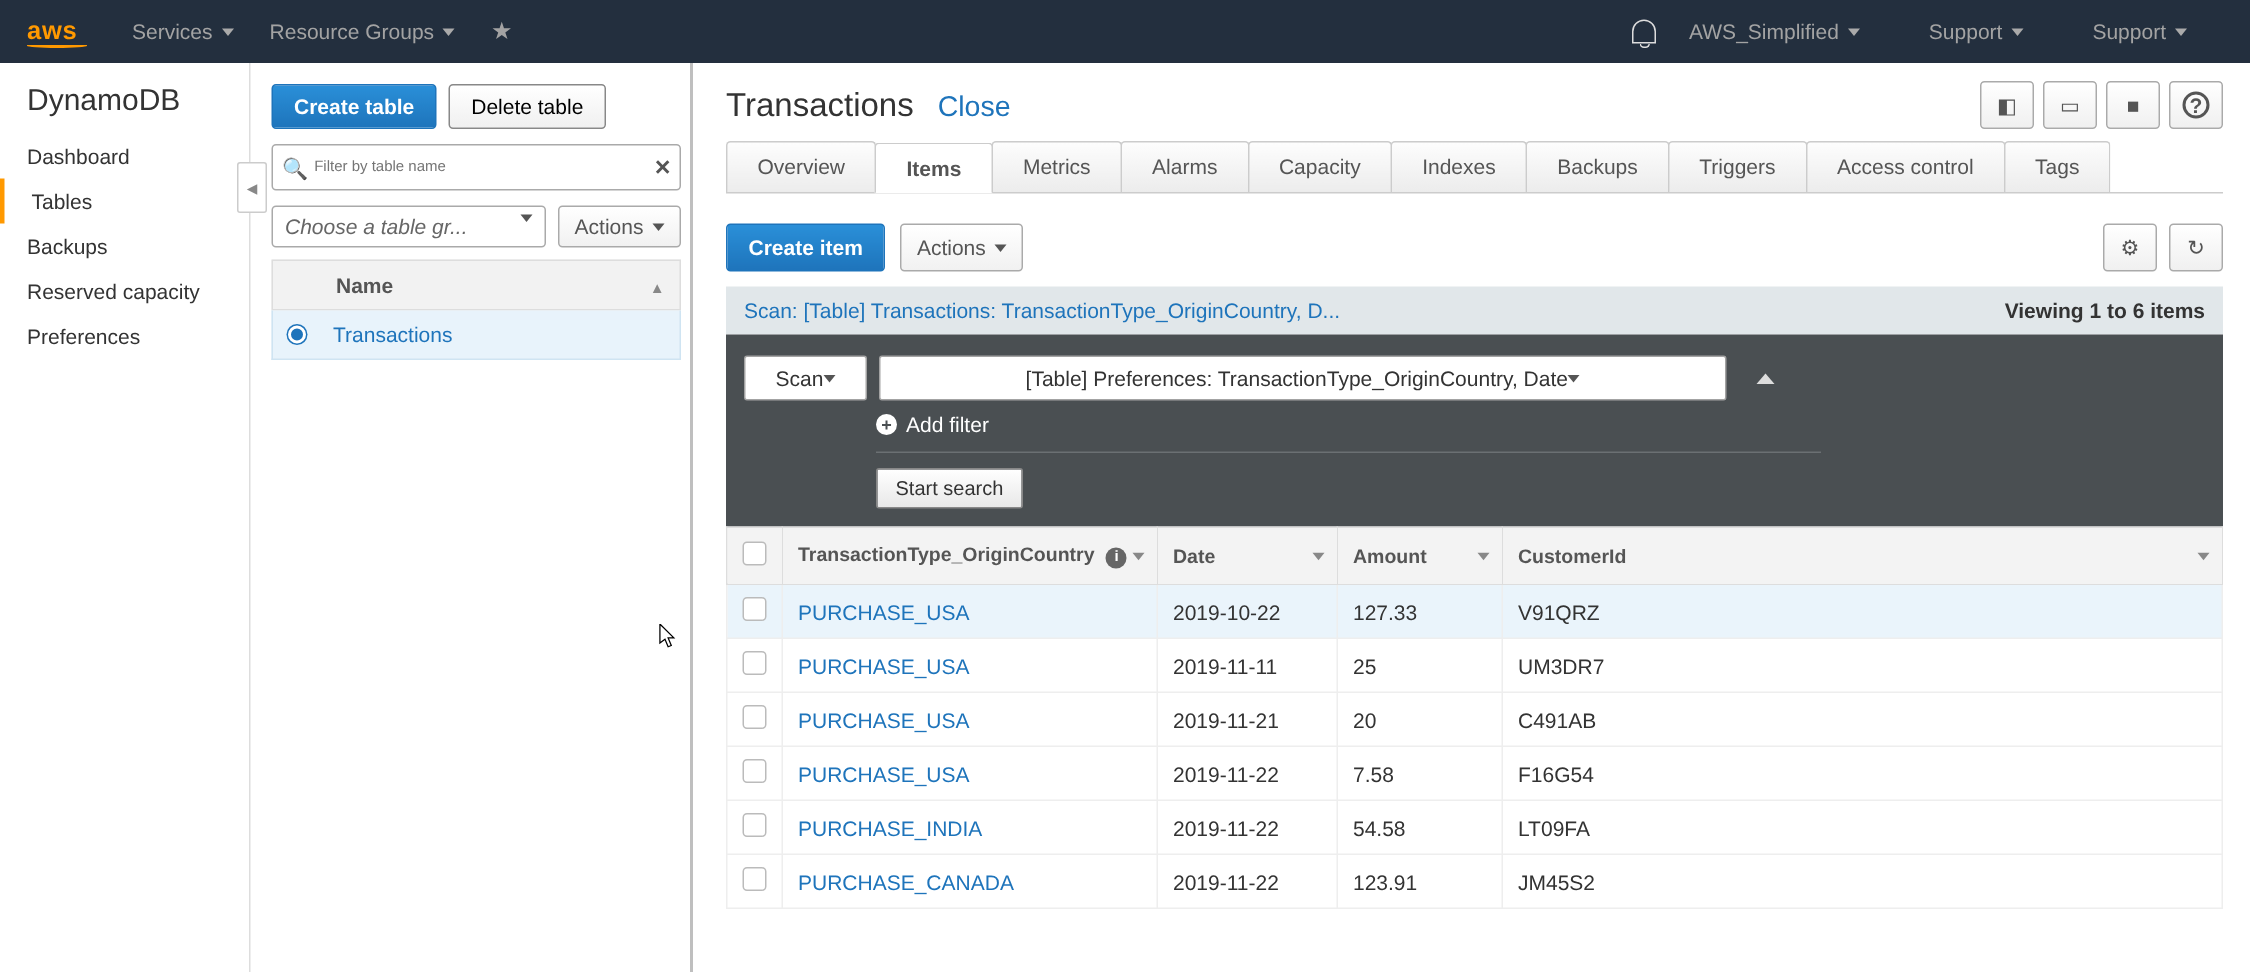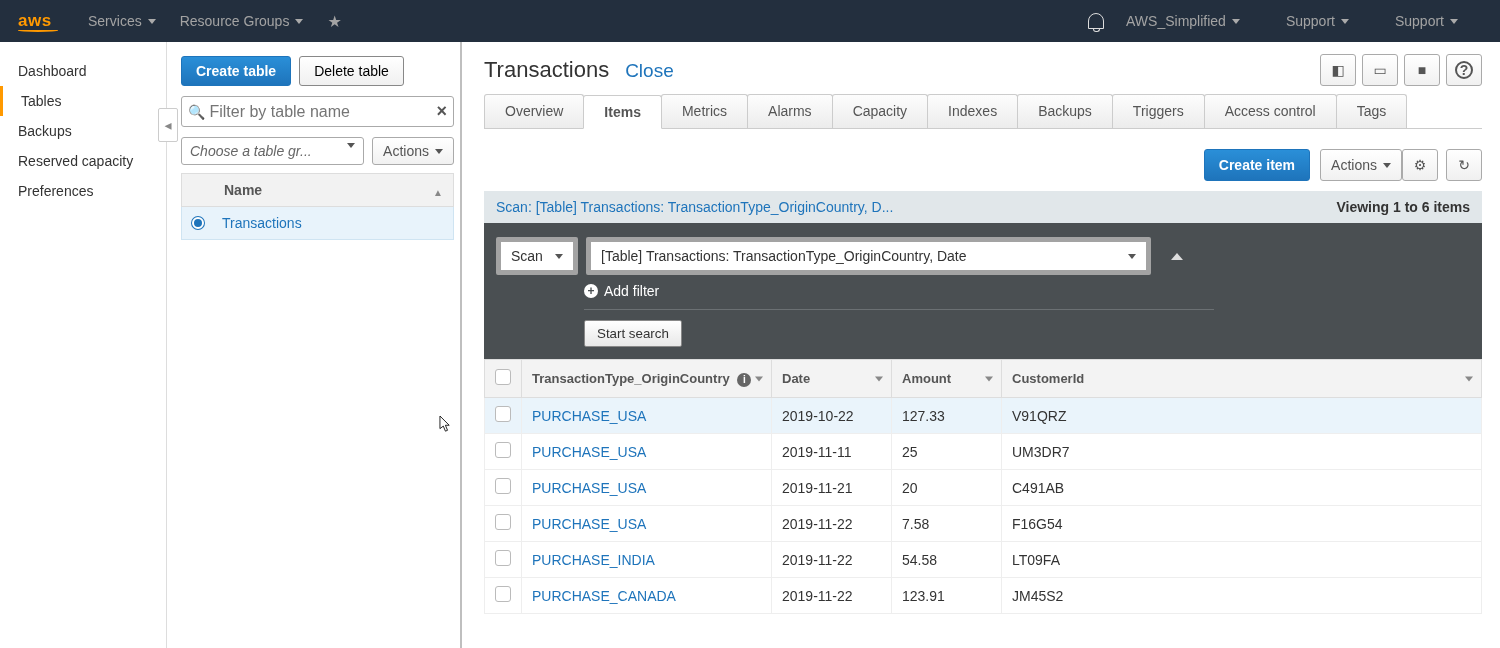--- a/index.html
+++ b/index.html
@@ -26,21 +26,21 @@
   .sidebar .navlink { display:block; padding: 7px 18px; color:#333; cursor:pointer; font-size:14px; }
   .sidebar .navlink.active { border-left: 3px solid #ff9900; background:#fff; font-weight:500; }
   .sidebar .collapse-tab { position:absolute; top:66px; right:-12px; width:20px; height:34px; background:#fff; border:1px solid #ccc; border-radius:2px; display:flex; align-items:center; justify-content:center; color:#888; cursor:pointer;}
   
   
   .tables-panel { width: 295px; border-right: 2px solid #bfbfbf; padding: 14px 6px 0 14px; position:relative; }
   .btn { border:1px solid #888; border-radius:3px; padding:6px 14px; font-size:14px; cursor:pointer; background:linear-gradient(#fff,#f0f0f0); }
   .btn-primary { background:linear-gradient(#2a8fd8,#1e74bb); color:#fff; border-color:#1e74bb; font-weight:600; }
   .btn-row { display:flex; gap:8px; margin-bottom:10px; }
   .filter-box { display:flex; align-items:center; border:1px solid #aaa; border-radius:3px; padding:4px 6px; margin-bottom:10px; }
-  .filter-box input { border:none; outline:none; flex:1; font-size:16px; }
+  .filter-box input { border:none; outline:none; flex:1; font-size:10px; }
   .filter-box .search-icon { color:#888; margin-right:4px; }
   .filter-box .clear { color:#555; font-size:18px; cursor:pointer; font-weight:bold;}
   .selectrow { display:flex; gap:8px; margin-bottom:8px;}
   .select { border:1px solid #aaa; border-radius:3px; padding:5px 8px; font-style:italic; color:#666; flex:1; display:flex; justify-content:space-between; background:#fff;}
   .actions-dd { border:1px solid #aaa; border-radius:3px; padding:5px 10px; display:flex; align-items:center; gap:6px; background:linear-gradient(#fff,#f1f1f1); color:#555;}
   .table-list-header { background:#f2f2f2; border:1px solid #ddd; padding:8px 10px 8px 42px; font-weight:600; color:#555; display:flex; justify-content:space-between; align-items:flex-end;}
   .table-row { display:flex; align-items:center; padding:8px 10px; background:#e8f3fb; border:1px solid #cfe4f2; border-top:none;}
   .table-row .radio { width:12px; height:12px; border-radius:50%; background:#1e74bb; border:2px solid #fff; box-shadow:0 0 0 1px #1e74bb; margin-right:18px;}
   .table-row a { color:#1e74bb; text-decoration:none;}
   
@@ -50,33 +50,33 @@
   .page-header h1 { font-size:22px; font-weight:400; color:#333; }
   .page-header .close { color:#1e74bb; margin-left:16px; font-size:19px; cursor:pointer;}
   .view-btns { display:flex; gap:6px;}
   .iconbtn { width:36px; height:32px; border:1px solid #aaa; border-radius:3px; background:linear-gradient(#fff,#f0f0f0); display:flex; align-items:center; justify-content:center; cursor:pointer; color:#555;}
   
   
   .tabs { display:flex; border-bottom:1px solid #ccc; margin-bottom:14px;}
   .tab { padding:8px 20px; border:1px solid #ccc; border-bottom:none; background:linear-gradient(#fdfdfd,#ececec); color:#555; cursor:pointer; margin-right:-1px; border-radius:3px 3px 0 0; font-size:14px;}
   .tab.active { background:#fff; font-weight:600; position:relative; top:1px; border-bottom:1px solid #fff;}
   
-  .toolbar2 { display:flex; justify-content:flex-end; margin-bottom:10px;margin-top:20px;}
+  .toolbar2 { display:flex; justify-content:space-between; margin-bottom:10px;margin-top:20px;}
   .toolbar2 .left { display:flex; gap:10px;}
   .toolbar2 .right { display:flex; gap:8px;}
 
   
   .scanbar { background:#e1e7ea; padding:8px 12px; display:flex; justify-content:space-between; align-items:center; font-size:14px;}
   .scanbar a { color:#1e74bb; text-decoration:none; font-weight:500;}
   .scanbar .viewing { color:#333; font-weight:600;}
 
   
   .querypanel { background:#4a4f52; padding:14px 12px 12px; color:#eee;}
   .queryrow1 { display:flex; gap:8px; align-items:center; margin-bottom:8px;}
-  .queryrow1 .selbox { background:#fff; color:#333; border:5px solid #a3a3a3; padding:6px 10px; border-radius:2px; display:flex; align-items:center; justify-content:space-between;}
+  .queryrow1 .selbox { background:#fff; color:#333; border:1px solid #a3a3a3; padding:6px 10px; border-radius:2px; display:flex; align-items:center; justify-content:center;}
   .queryrow1 .scan-sel { width:82px;}
   .queryrow1 .idx-sel { width:565px;}
   .collapse-up { width:0;height:0;border-left:6px solid transparent;border-right:6px solid transparent;border-bottom:7px solid #ddd; margin-left:12px; cursor:pointer;}
   .addfilter { display:flex; align-items:center; gap:6px; margin:4px 0 10px 88px; cursor:pointer; color:#fff;}
   .addfilter .plus { width:14px;height:14px;border-radius:50%;background:#fff;color:#4a4f52;display:flex;align-items:center;justify-content:center;font-size:12px;font-weight:bold;}
   .filter-divider { border:none; border-top:1px solid #6b7073; margin:0 0 10px 88px; width:630px;}
   .startsearch { margin-left:88px; background:linear-gradient(#fff,#e8e8e8); border:1px solid #888; padding:5px 12px; border-radius:2px; color:#333; cursor:pointer;}
 
   
   table.datatbl { width:100%; border-collapse:collapse;padding-left:13px; }
@@ -128,20 +128,21 @@
     <div class="navitem">
       <span>Support</span>
       <span class="caret-down"></span>
     </div>
   </div>
 </div>
 
 <div class="layout">
 
   <div class="sidebar">
+    <h2>DynamoDB</h2>
     <a class="navlink">Dashboard</a>
     <a class="navlink active">Tables</a>
     <a class="navlink">Backups</a>
     <a class="navlink">Reserved capacity</a>
     <a class="navlink">Preferences</a>
     <div class="collapse-tab">
       <span>◂</span>
     </div>
   </div>
 
@@ -233,21 +234,21 @@
       <span class="viewing">Viewing 1 to 6 items</span>
     </div>
 
     <div class="querypanel">
       <div class="queryrow1">
         <div class="selbox scan-sel">
           <span>Scan</span>
           <span class="caret-down" style="border-top-color:#555"></span>
         </div>
         <div class="selbox idx-sel">
-          <span>[Table] Transactions: TransactionType_OriginCountry, Date</span>
+          <span>[Table] Preferences: TransactionType_OriginCountry, Date</span>
           <span class="caret-down" style="border-top-color:#555"></span>
         </div>
         <div class="collapse-up"></div>
       </div>
       <div class="addfilter">
         <span class="plus">+</span>
         <span>Add filter</span>
       </div>
       <hr class="filter-divider">
       <button class="startsearch">Start search</button>

